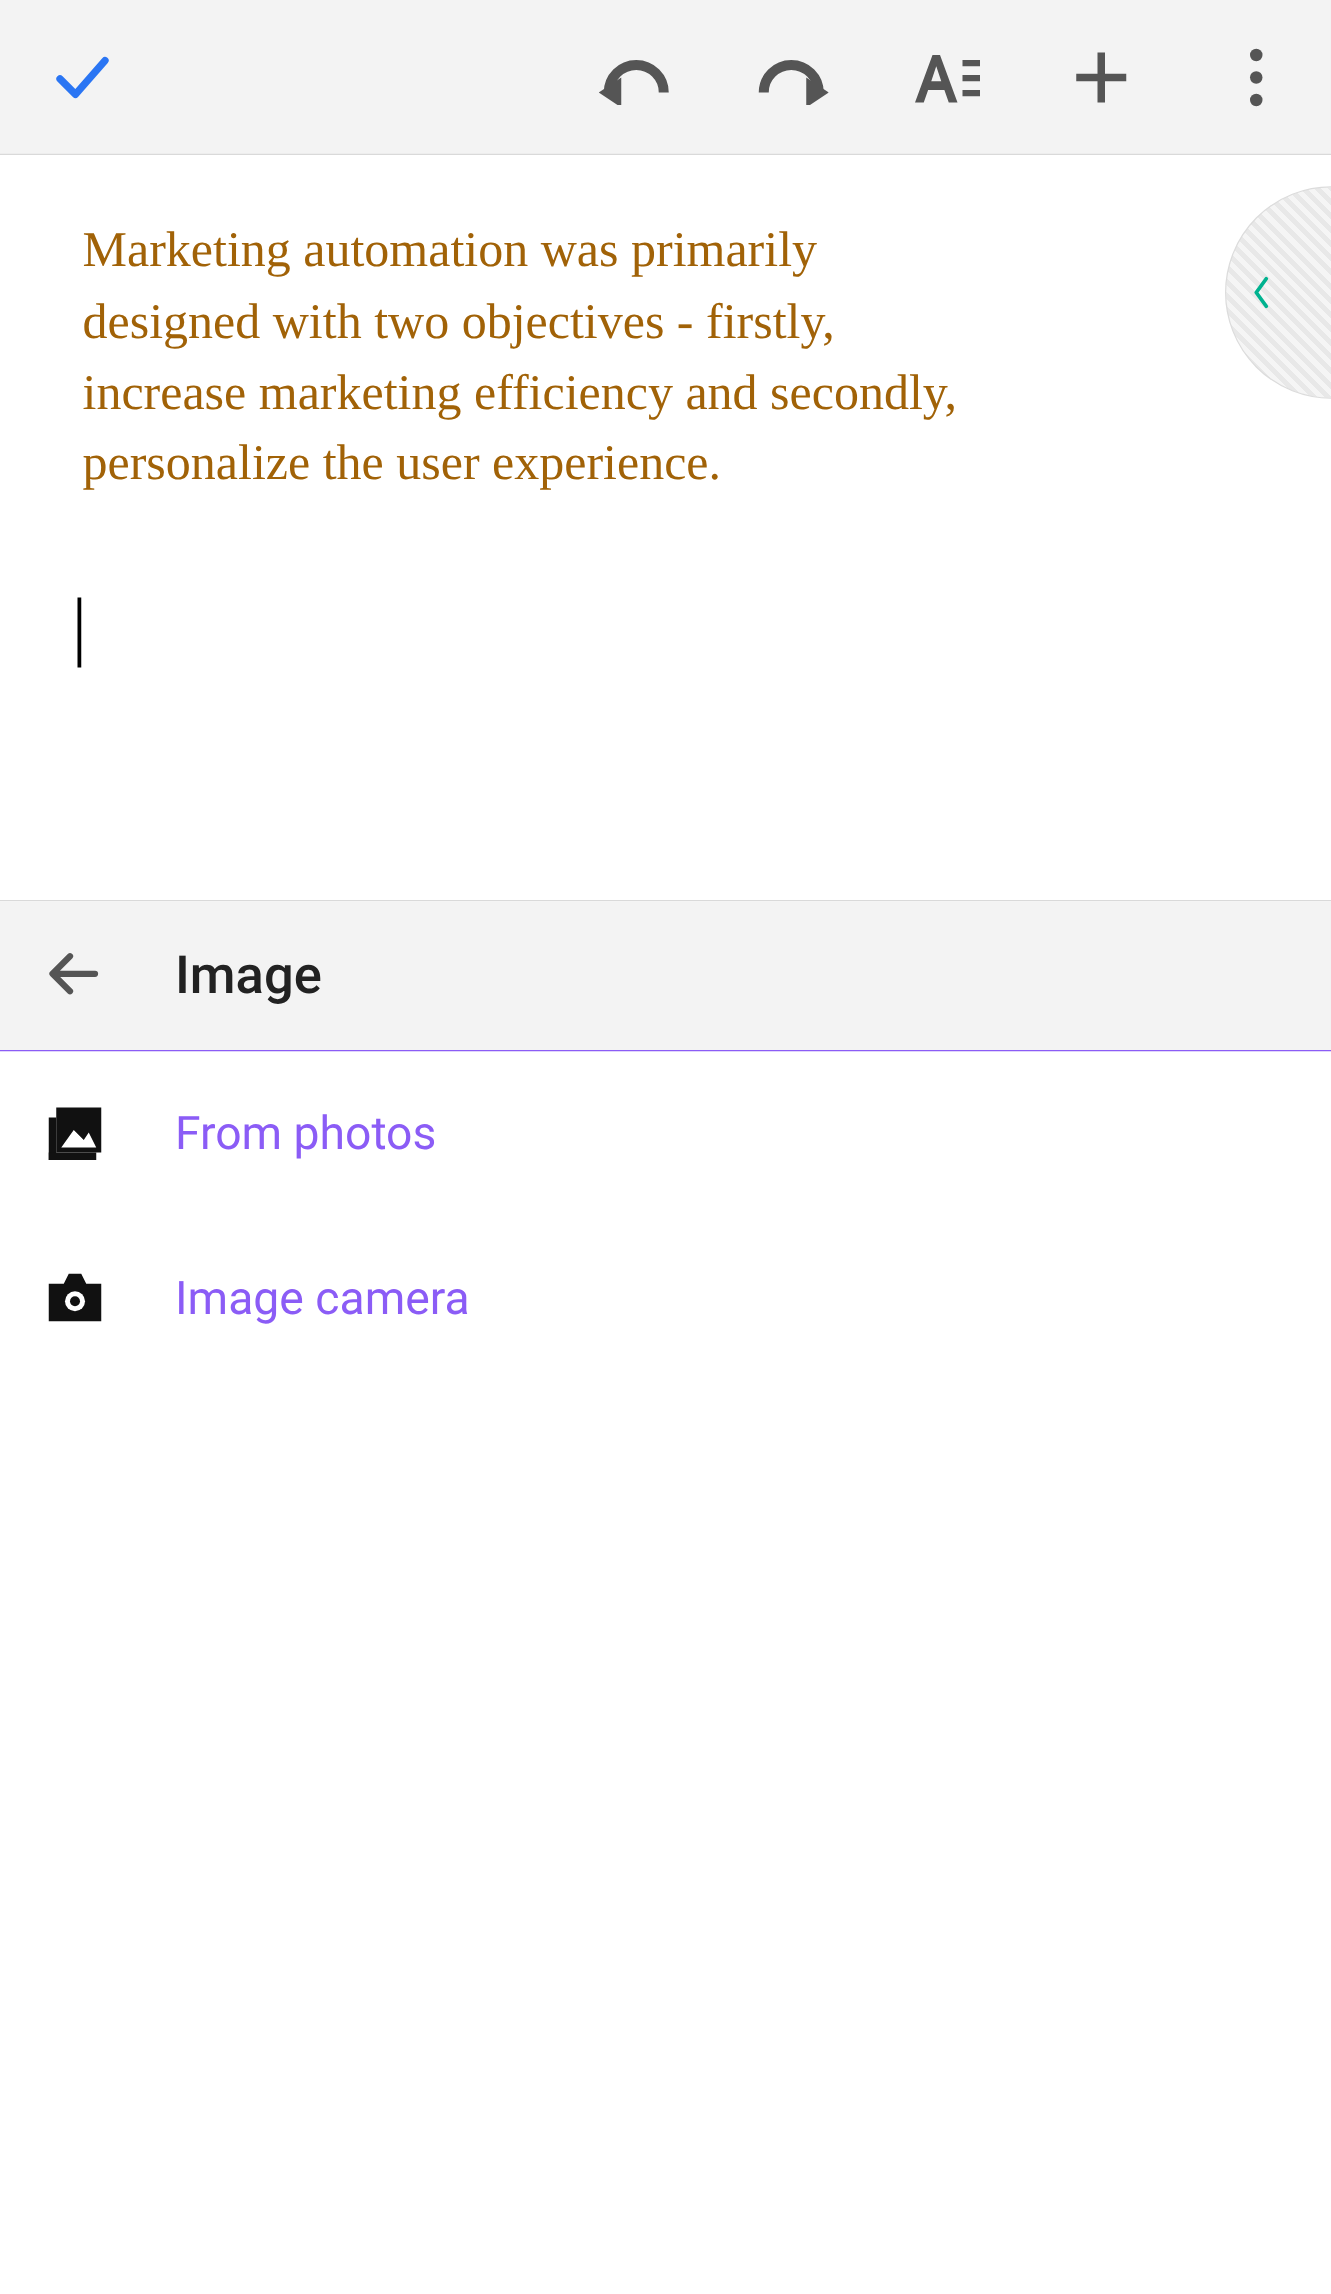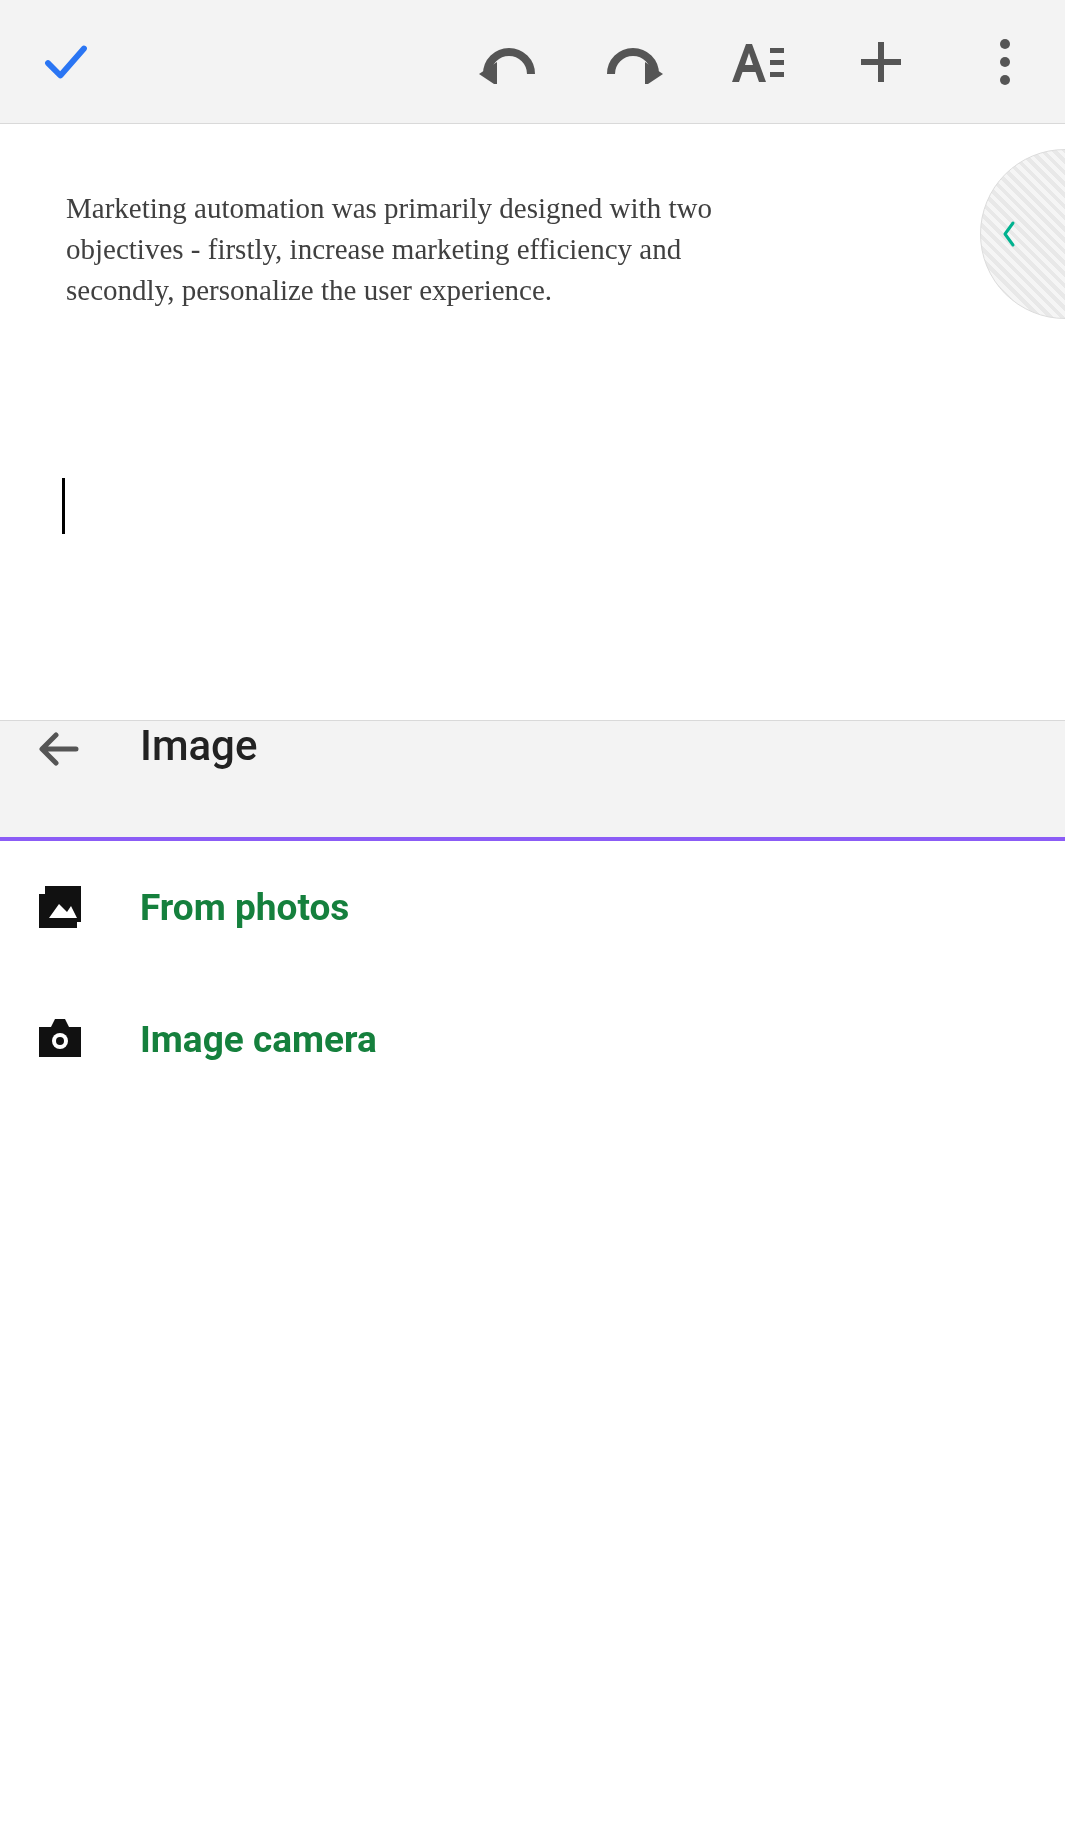--- a/index.html
+++ b/index.html
@@ -7,39 +7,39 @@
 
   
   .toolbar { width:100%; height:124px; background:#f3f3f3; border-bottom:1px solid #d9d9d9; display:flex; align-items:center; }
   .toolbar .left { width:290px; display:flex; align-items:center; padding-left:36px; }
   .toolbar .right { flex:1; display:flex; align-items:center; justify-content:flex-end; padding-right:30px; gap:64px; }
   .tb-btn { width:60px; height:60px; display:flex; align-items:center; justify-content:center; cursor:pointer; }
   .tb-btn svg { display:block; }
 
   
   .doc-area { position:relative; width:100%; height:596px; background:#fff; }
-  .doc-text { position:absolute; left:66px; top:64px; width:700px;
-              font-family:Georgia, "Times New Roman", serif; font-size:29px; line-height:1.42; color:#404040; }
+  .doc-text { position:absolute; left:66px; top:48px; width:700px;
+              font-family:Georgia, "Times New Roman", serif; font-size:40px; line-height:1.42; color:#a16207; }
   .cursor { position:absolute; left:62px; top:354px; width:3px; height:56px; background:#000; }
 
   
   .side-handle { position:absolute; right:-85px; top:25px; width:170px; height:170px; border-radius:50%;
                  background:repeating-linear-gradient(45deg,#e8e8e8 0 4px,#f5f5f5 4px 8px);
                  border:1px solid #dcdcdc; display:flex; align-items:center; justify-content:flex-start; padding-left:18px; }
   .side-handle svg { display:block; }
 
   
   .sheet { width:100%; height:1115px; border-top:1px solid #d9d9d9; background:#fff; }
-  .sheet-header { height:120px; background:#f3f3f3; border-bottom:4px solid #8b5cf6;
-                  display:flex; align-items:flex-start; padding-left:30px; }
+  .sheet-header { height:120px; background:#f3f3f3; border-bottom:1px solid #8b5cf6;
+                  display:flex; align-items:center; padding-left:30px; }
   .sheet-header .back { width:60px; height:60px; display:flex; align-items:center; justify-content:center; cursor:pointer; margin-right:50px; }
   .sheet-header .title { font-size:42px; font-weight:500; color:#222; }
   .sheet-item { height:132px; display:flex; align-items:center; padding-left:30px; cursor:pointer; }
   .sheet-item .icon { width:60px; height:60px; display:flex; align-items:center; justify-content:center; margin-right:50px; }
-  .sheet-item .label { font-size:37px; color:#15803d;font-weight:bold; }
+  .sheet-item .label { font-size:37px; color:#8b5cf6; }
 </style>
 </head>
 <body>
 
 <div class="toolbar">
   <div class="left">
     <div class="tb-btn">
       <span>
         <svg width="54" height="54" viewBox="0 0 24 24">
             <path d="M4 12.5 L9.5 18 L20 6" stroke="#2A75F3" stroke-width="2.6" fill="none" stroke-linecap="round" stroke-linejoin="round"></path>

